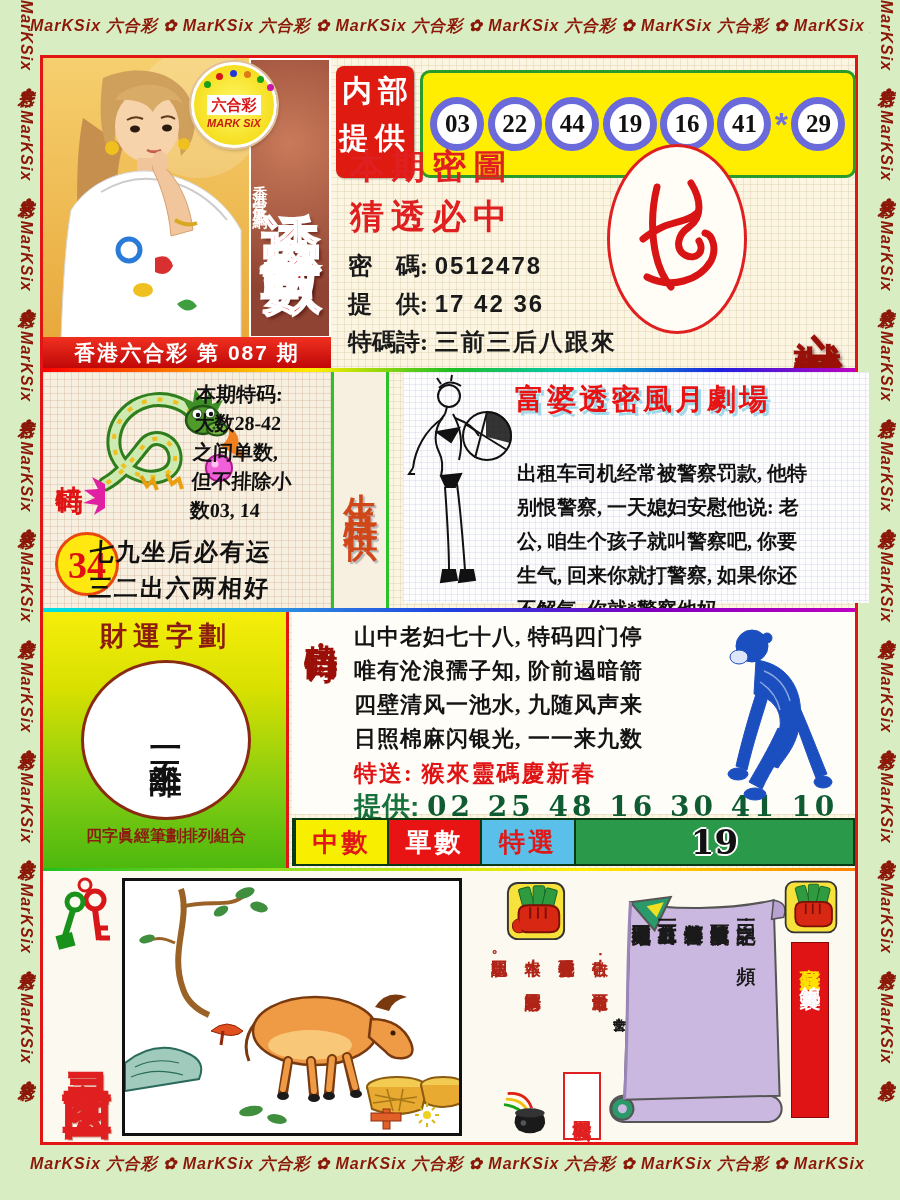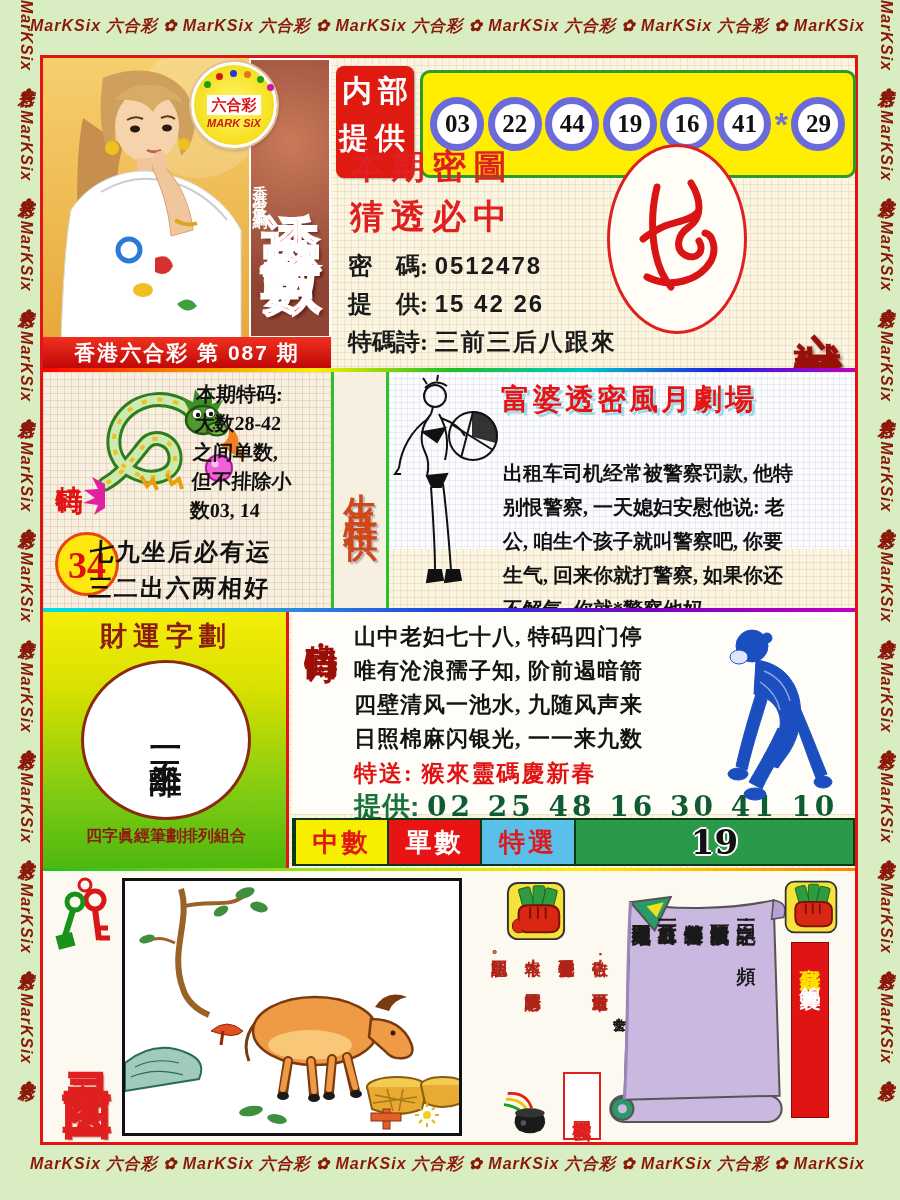--- a/index.html
+++ b/index.html
@@ -86,21 +86,21 @@
   .zodiac-text{left:150px;top:8px;width:134px;font-size:20px;font-weight:800;line-height:29px;
     color:#111;font-family:"Liberation Serif",serif;transform:skewX(-3deg);}
   .zodiac-foot{left:46px;top:162px;width:236px;font-size:24px;font-weight:900;line-height:36px;
     color:#111;font-family:"Liberation Serif",serif;transform:skewX(-3deg);letter-spacing:2px;}
   .zodiac-col{left:288px;top:314px;width:58px;height:236px;background:#f7efdf;
     border-left:3px solid var(--green-border);border-right:3px solid var(--green-border);
     display:flex;align-items:center;justify-content:center;}
   .zodiac-col .v{font-size:34px;font-weight:900;color:var(--orange-text);letter-spacing:12px;
     text-shadow:2px 2px 1px #b8b8b8;font-family:"Liberation Serif",serif;}
   
-  .theater{left:346px;top:314px;width:466px;height:177px;background:#fdfdfe;
+  .theater{left:360px;top:314px;width:466px;height:231px;background:#fdfdfe;
     background-image:repeating-linear-gradient(rgba(130,150,200,.16) 0 1px,transparent 1px 6px),
                      repeating-linear-gradient(90deg,rgba(130,150,200,.16) 0 1px,transparent 1px 6px);padding-left:7px;}
   .theater-title{left:112px;top:8px;width:350px;font-size:29px;font-weight:900;color:#e81414;
     letter-spacing:3px;text-shadow:3px 3px 0 #9fd8e8;font-family:"Liberation Serif",serif;}
   .theater-line{left:114px;width:348px;font-size:20px;font-weight:800;color:#111;
     font-family:"Liberation Serif",serif;margin-top:36px;}
   
   .fortune{left:0;top:554px;width:246px;height:256px;border-right:3px solid var(--accent-red);
     background:linear-gradient(#f6ee0a,#d8e000 30%,#7ecb12 72%,#4db80e);text-align:center;}
   .fortune-title{left:0;top:6px;width:246px;font-size:27px;font-weight:900;color:#8c1c10;
@@ -226,21 +226,21 @@
   </div>
 
   <div class="abs secret-title" style="top:86px;">本期密圖</div>
   <div class="abs secret-title" style="top:136px;">猜透必中</div>
   <div class="abs secret-row" style="top:192px;">
     <b>密　碼:</b>
     <span>0512478</span>
   </div>
   <div class="abs secret-row" style="top:230px;">
     <b>提　供:</b>
-    <span>15 42 26</span>
+    <span>17 42 36</span>
   </div>
   <div class="abs secret-row" style="top:268px;">
     <b>特碼詩:</b>
     <span>三前三后八跟來</span>
   </div>
 
   <div class="abs mystery-circle">
     <svg width="100" height="140" viewBox="0 0 100 140">
       <g stroke="#d81414" stroke-width="7" fill="none" stroke-linecap="round">
         <path d="M30,18 C22,50 24,95 44,118"></path>

